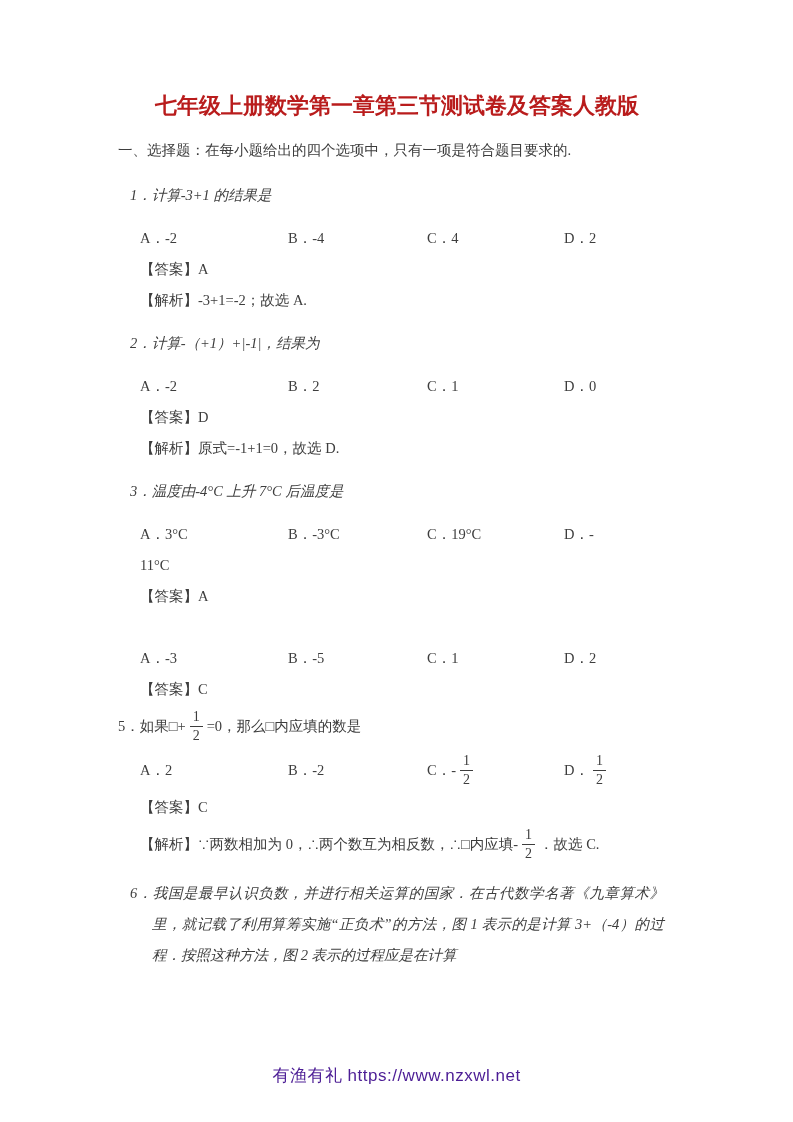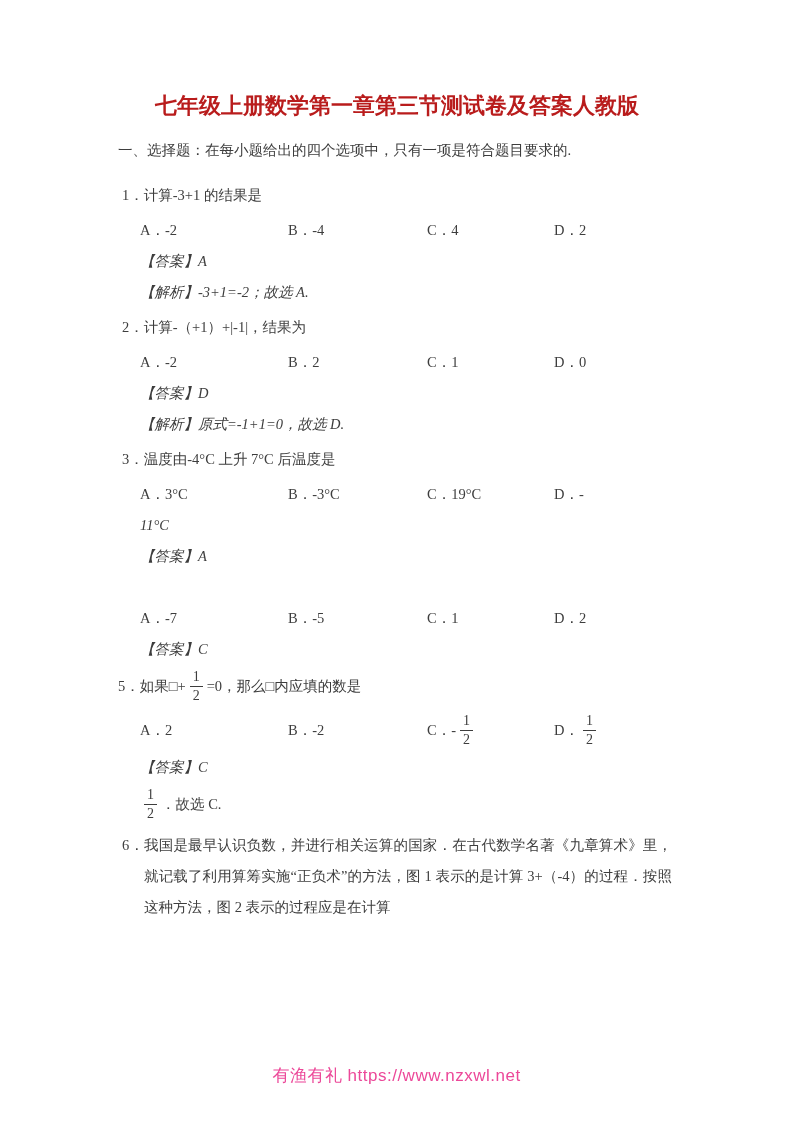--- a/index.html
+++ b/index.html
@@ -24,42 +24,43 @@
     font-weight: bold;
     color: #b91c1c;
     text-align: center;
     white-space: nowrap;
   }
   .section {
     line-height: 31px;
   }
   .line { line-height: 31px; }
   .stem {
-    margin: 4px;
+    margin: 12px;
     padding-left: 22px;
     text-indent: -22px;
     text-align: justify;
+    font-style: italic;
   }
-  .indent { margin: 0; padding-left: 22px; font-style: italic; }
+  .indent { margin: 0; padding-left: 22px; }
   .opts {
     position: relative;
     height: 31px;
   }
   .opts.tall { height: 44px; }
   .opt {
     position: absolute;
     top: 0; bottom: 0;
     display: flex;
     align-items: center;
     white-space: nowrap;
   }
   .opt-a { left: 22px; }
   .opt-b { left: 170px; }
   .opt-c { left: 309px; }
-  .opt-d { left: 436px; }
+  .opt-d { left: 446px; }
   .flexline {
     display: flex;
     align-items: center;
     padding-left: 22px;
   }
   .flexline.noindent { padding-left: 0; }
   .frac {
     display: inline-flex;
     flex-direction: column;
     align-items: center;
@@ -74,21 +75,21 @@
   }
   .frac .den { display: block; line-height: 18px; }
   .blank-line { height: 31px; }
   .footer {
     position: absolute;
     left: 0; top: 1064px;
     width: 793px;
     text-align: center;
     font-family: "Liberation Sans", "DejaVu Sans", sans-serif;
     font-size: 17px;
-    color: #ec4899;
+    color: #4c1d95;
     letter-spacing: 0.5px;
   }
 </style>
 </head>
 <body>
 
 <div class="content">
 
   <h1 class="title">七年级上册数学第一章第三节测试卷及答案人教版</h1>
 
@@ -127,21 +128,21 @@
       <span class="opt opt-d">D．-</span>
     </div>
     <p class="line indent">11°C</p>
     <p class="line indent">【答案】A</p>
   </div>
 
   <div class="blank-line"></div>
 
   <div>
     <div class="opts">
-      <span class="opt opt-a">A．-7</span>
+      <span class="opt opt-a">A．-3</span>
       <span class="opt opt-b">B．-5</span>
       <span class="opt opt-c">C．1</span>
       <span class="opt opt-d">D．2</span>
     </div>
     <p class="line indent">【答案】C</p>
   </div>
 
   <div>
     <div class="line flexline noindent">
       <span>5．如果□+</span>
@@ -164,20 +165,21 @@
       <span class="opt opt-d">
         <span>D．</span>
         <span class="frac">
           <span class="num">1</span>
           <span class="den">2</span>
         </span>
       </span>
     </div>
     <p class="line indent">【答案】C</p>
     <div class="line flexline">
+      <span>【解析】∵两数相加为 0，∴两个数互为相反数，∴□内应填-</span>
       <span class="frac">
         <span class="num">1</span>
         <span class="den">2</span>
       </span>
       <span>．故选 C.</span>
     </div>
   </div>
 
   <div>
     <p class="line stem">6．我国是最早认识负数，并进行相关运算的国家．在古代数学名著《九章算术》里，就记载了利用算筹实施“正负术”的方法，图 1 表示的是计算 3+（-4）的过程．按照这种方法，图 2 表示的过程应是在计算</p>

